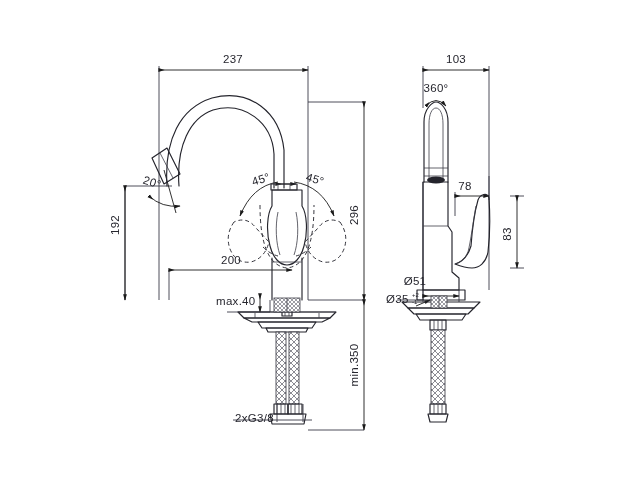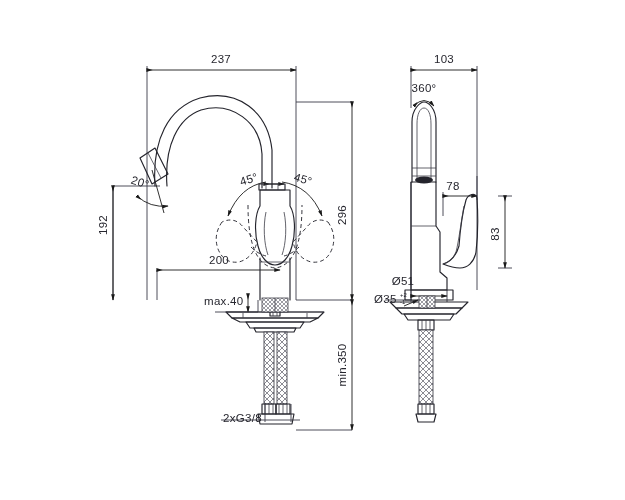--- a/index.html
+++ b/index.html
@@ -10,20 +10,21 @@
   }
   body {
     font-family: "Liberation Sans", sans-serif;
   }
   #drawing-root {
     position: relative;
     width: 534px;
     height: 500px;
     background: #ffffff;
     overflow: hidden;
+    padding-left: 12px;
   }
   svg#tech-drawing {
     display: block;
     width: 625px;
     height: 500px;
   }
   .dimline {
     stroke: #1a1a1a;
     stroke-width: 0.9;
     fill: none;

